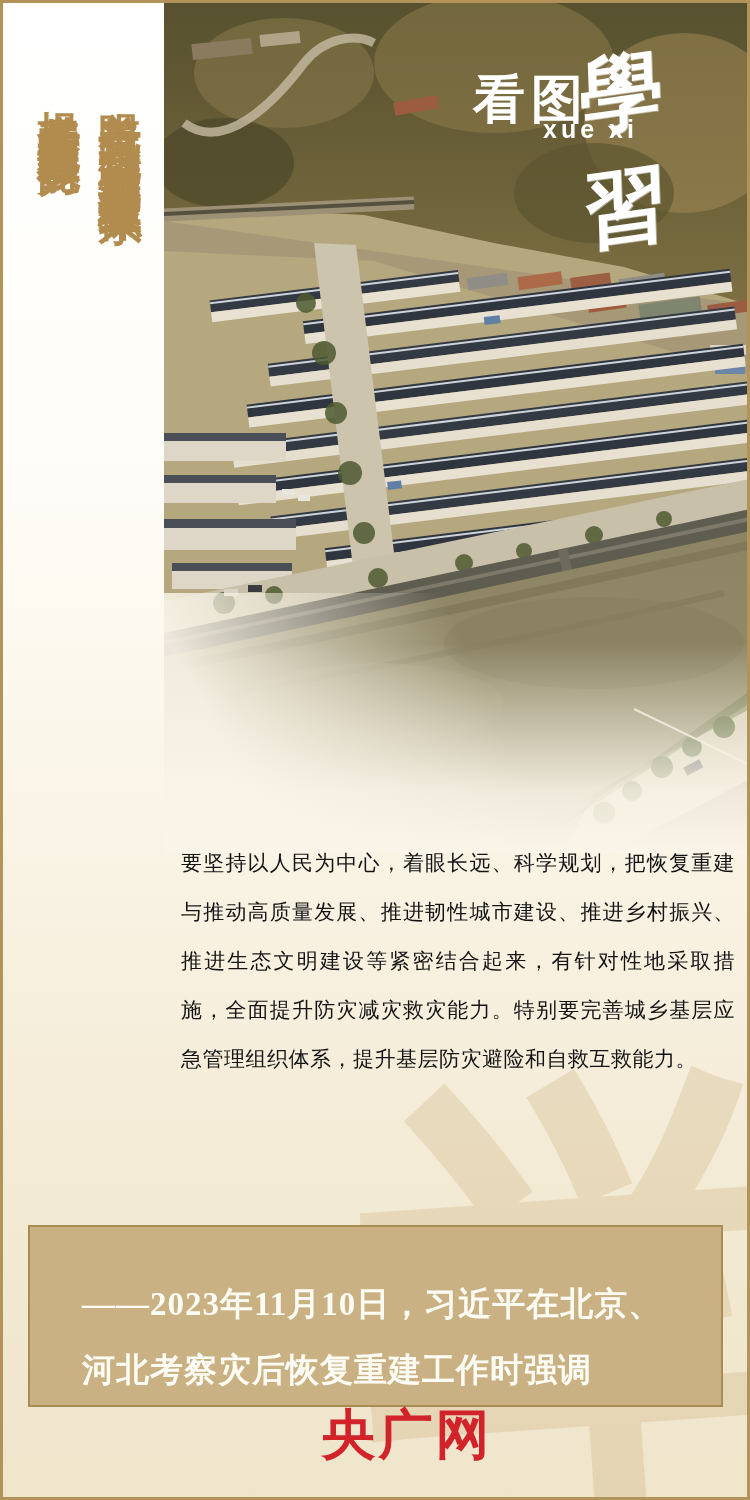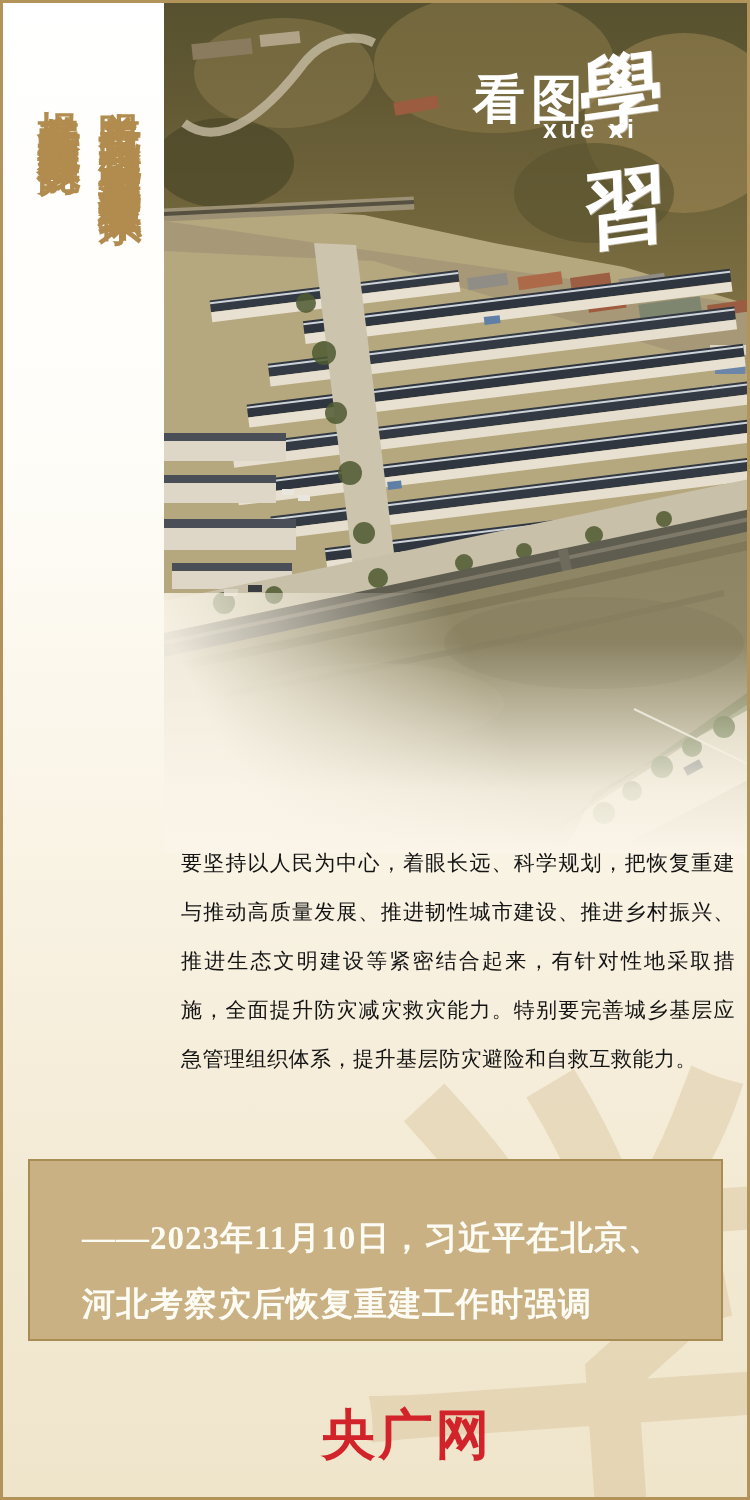--- a/index.html
+++ b/index.html
@@ -37,21 +37,21 @@
   }
   .headline .col{line-height:58px;margin:0 3px;}
   
   .quote{
     position:absolute;left:178px;top:836px;width:554px;z-index:2;
     font-size:21px;line-height:49px;color:#141414;letter-spacing:.5px;
     text-align:justify;
   }
   
   .attr-box{
-    position:absolute;left:25px;top:1156px;width:695px;height:182px;z-index:2;
+    position:absolute;left:25px;top:1222px;width:695px;height:182px;z-index:2;
     box-sizing:border-box;background:#c9b183;border:2px solid #a78c54;
   }
   .attr-text{
     margin:44px 40px 0 52px;font-size:33px;line-height:66px;font-weight:600;
     color:#fdfcf4;letter-spacing:1px;
   }
   
   .brand{
     position:absolute;left:0;top:1396px;width:100%;z-index:2;text-align:center;
     font-family:"Liberation Sans",sans-serif;font-size:54px;font-weight:800;

